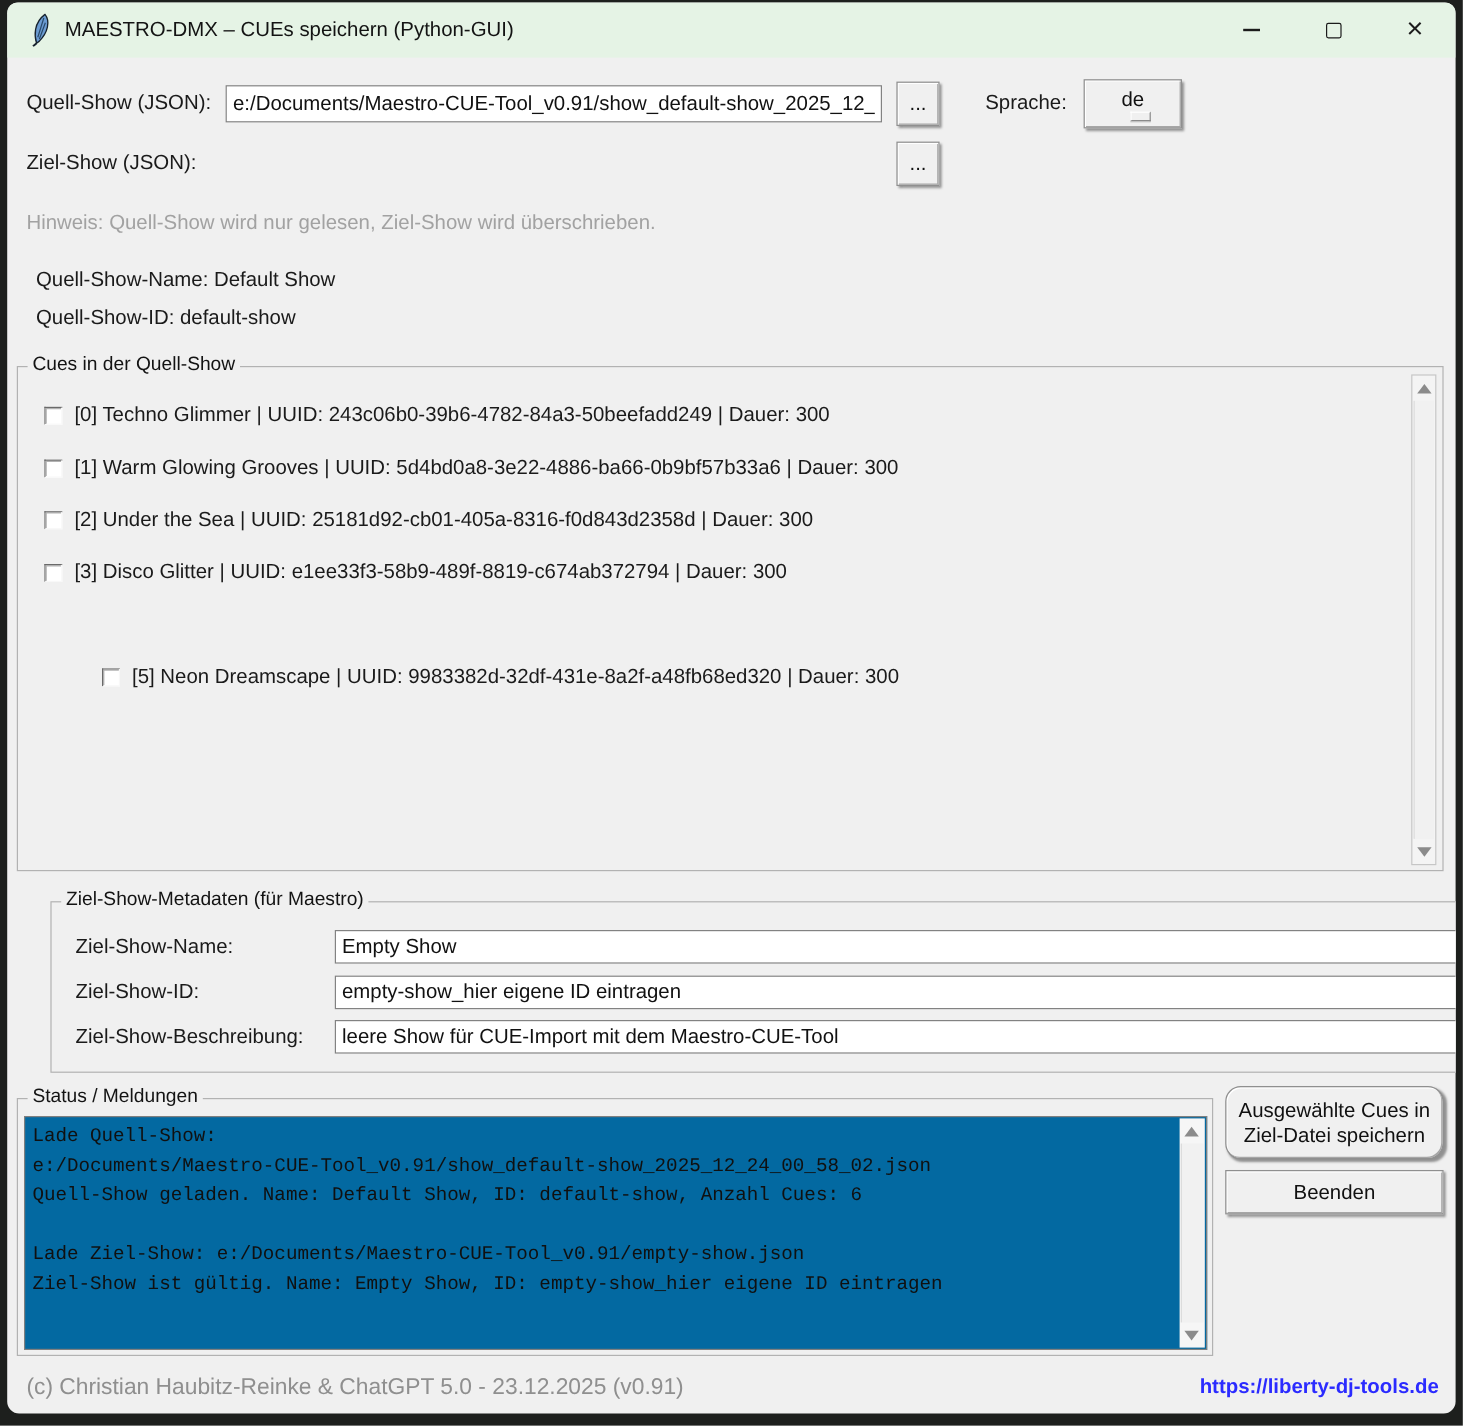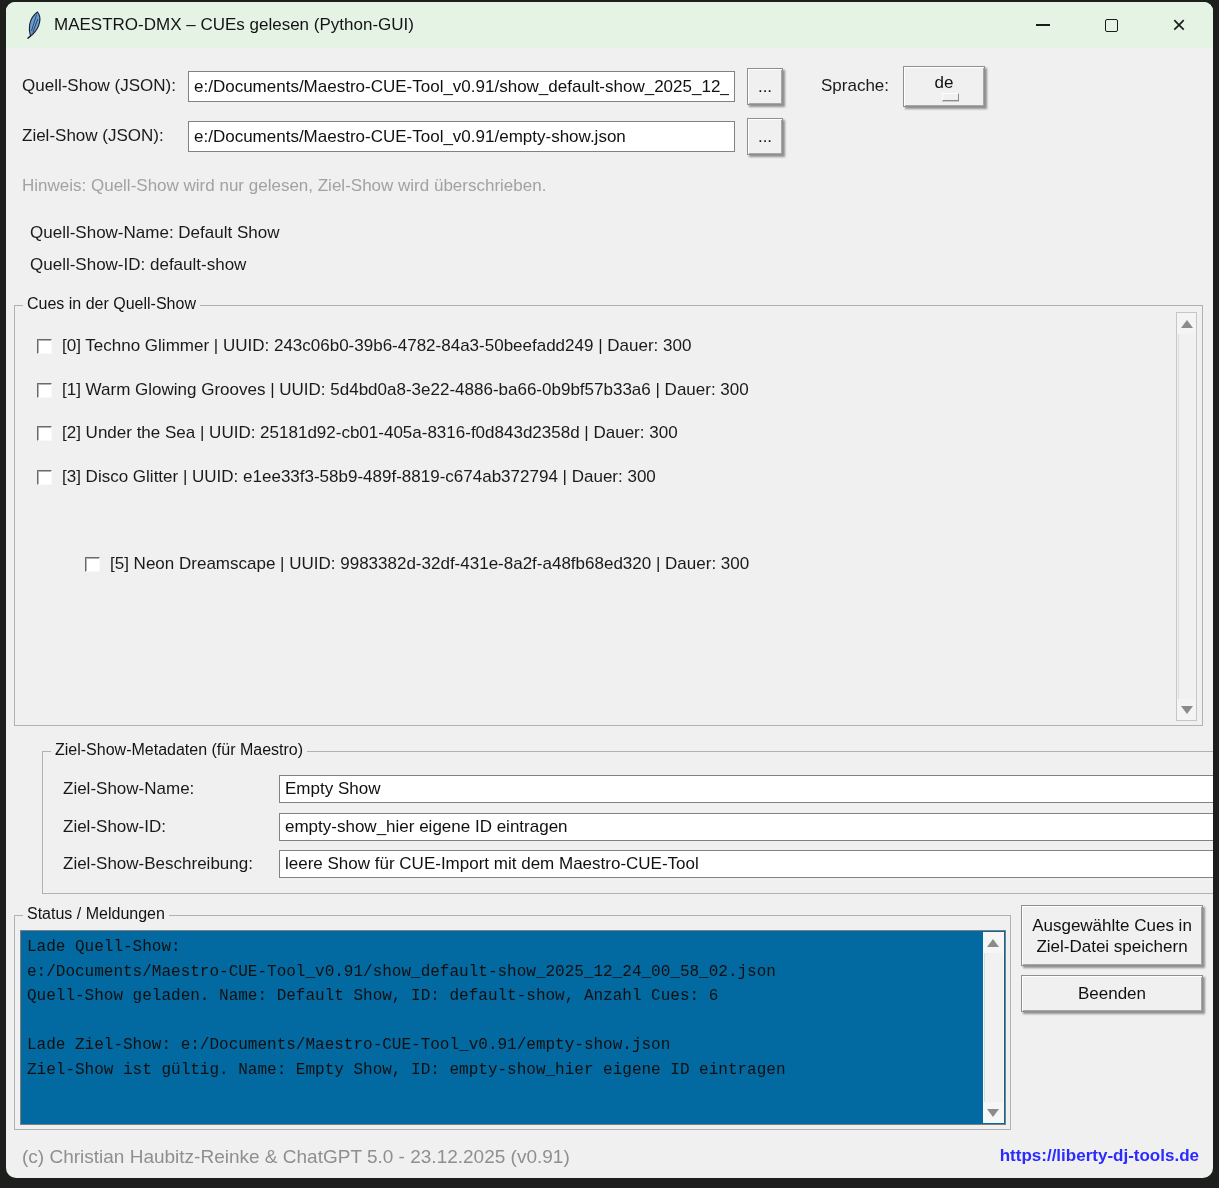--- a/index.html
+++ b/index.html
@@ -87,36 +87,36 @@
   .copyright { position:absolute; left:16px; top:1144px; font-size:19px; color:#8f8f8f; }
   .weblink { position:absolute; right:14px; top:1144px; font-size:17px; font-weight:bold; color:#2b2bff; text-decoration:none; cursor:pointer; }
 
   .hint { color:#a2a2a2; }
   .dd-indicator {
     width:17px; height:8px; background:#f0f0f0; margin-left:12px;
     border-top:1px solid #ffffff; border-left:1px solid #ffffff;
     border-bottom:1px solid #8a8a8a; border-right:1px solid #8a8a8a;
     box-shadow:0 1px 0 #c9c9c9;
   }
-  .save-btn { line-height:21px; padding:0 10px; }
+  .save-btn { line-height:21px; padding:0 10px;border-radius:13px; }
 </style>
 </head>
 <body>
 
 <div class="win">
 
   <div class="titlebar">
     <span class="appicon">
       <svg width="20" height="28" viewBox="0 0 20 28">
         <path d="M14.5 1 C19 6.5 17 16.5 9.5 23.5 L7.5 25 C5.5 19 5 8 14.5 1 Z" fill="#6b9bd2" stroke="#17222e" stroke-width="1.1"></path>
         <path d="M13.5 4 L8.5 20 M14.8 8 L9.8 21.5" stroke="#2a4a6b" stroke-width="1" fill="none"></path>
         <line x1="7.5" y1="25" x2="4.5" y2="27.5" stroke="#17222e" stroke-width="1.6"></line>
       </svg>
     </span>
-    <span class="title">MAESTRO-DMX – CUEs gelesen (Python-GUI)</span>
+    <span class="title">MAESTRO-DMX – CUEs speichern (Python-GUI)</span>
     <div class="wincontrols">
       <span class="wbtn">
           <span class="min-glyph"></span>
         </span>
       <span class="wbtn">
           <span class="max-glyph"></span>
         </span>
       <span class="wbtn">
           <span class="close-glyph">×</span>
         </span>
@@ -126,21 +126,20 @@
   <span class="lbl" style="left:16px; top:74px;">Quell-Show (JSON):</span>
   <input class="entry" style="left: 182px; top: 69px; width: 547px; height: 31px;" value="e:/Documents/Maestro-CUE-Tool_v0.91/show_default-show_2025_12_24_00_58_02.json">
   <button class="btn3d" style="left:741px; top:66px; width:36px; height:37px;">...</button>
   <span class="lbl" style="left:815px; top:74px;">Sprache:</span>
   <div class="btn3d" style="left:897px; top:64px; width:82px; height:41px;flex-direction:column;">
     <span>de</span>
     <span class="dd-indicator"></span>
   </div>
 
   <span class="lbl" style="left:16px; top:124px;">Ziel-Show (JSON):</span>
-  <input class="entry" style="left: 182px; top: 119px; width: 547px; height: 31px;" value="e:/Documents/Maestro-CUE-Tool_v0.91/empty-show.json">
   <button class="btn3d" style="left:741px; top:116px; width:36px; height:37px;">...</button>
 
   <span class="lbl hint" style="left:16px; top:174px;">Hinweis: Quell-Show wird nur gelesen, Ziel-Show wird überschrieben.</span>
   <span class="lbl" style="left:24px; top:221px;">Quell-Show-Name: Default Show</span>
   <span class="lbl" style="left:24px; top:253px;">Quell-Show-ID: default-show</span>
 
   <div class="group" style="left:8px; top:303px; width:1189px; height:421px;">
     <span class="group-legend">Cues in der Quell-Show</span>
 
     <div class="cue-row" style="top:30px;">

